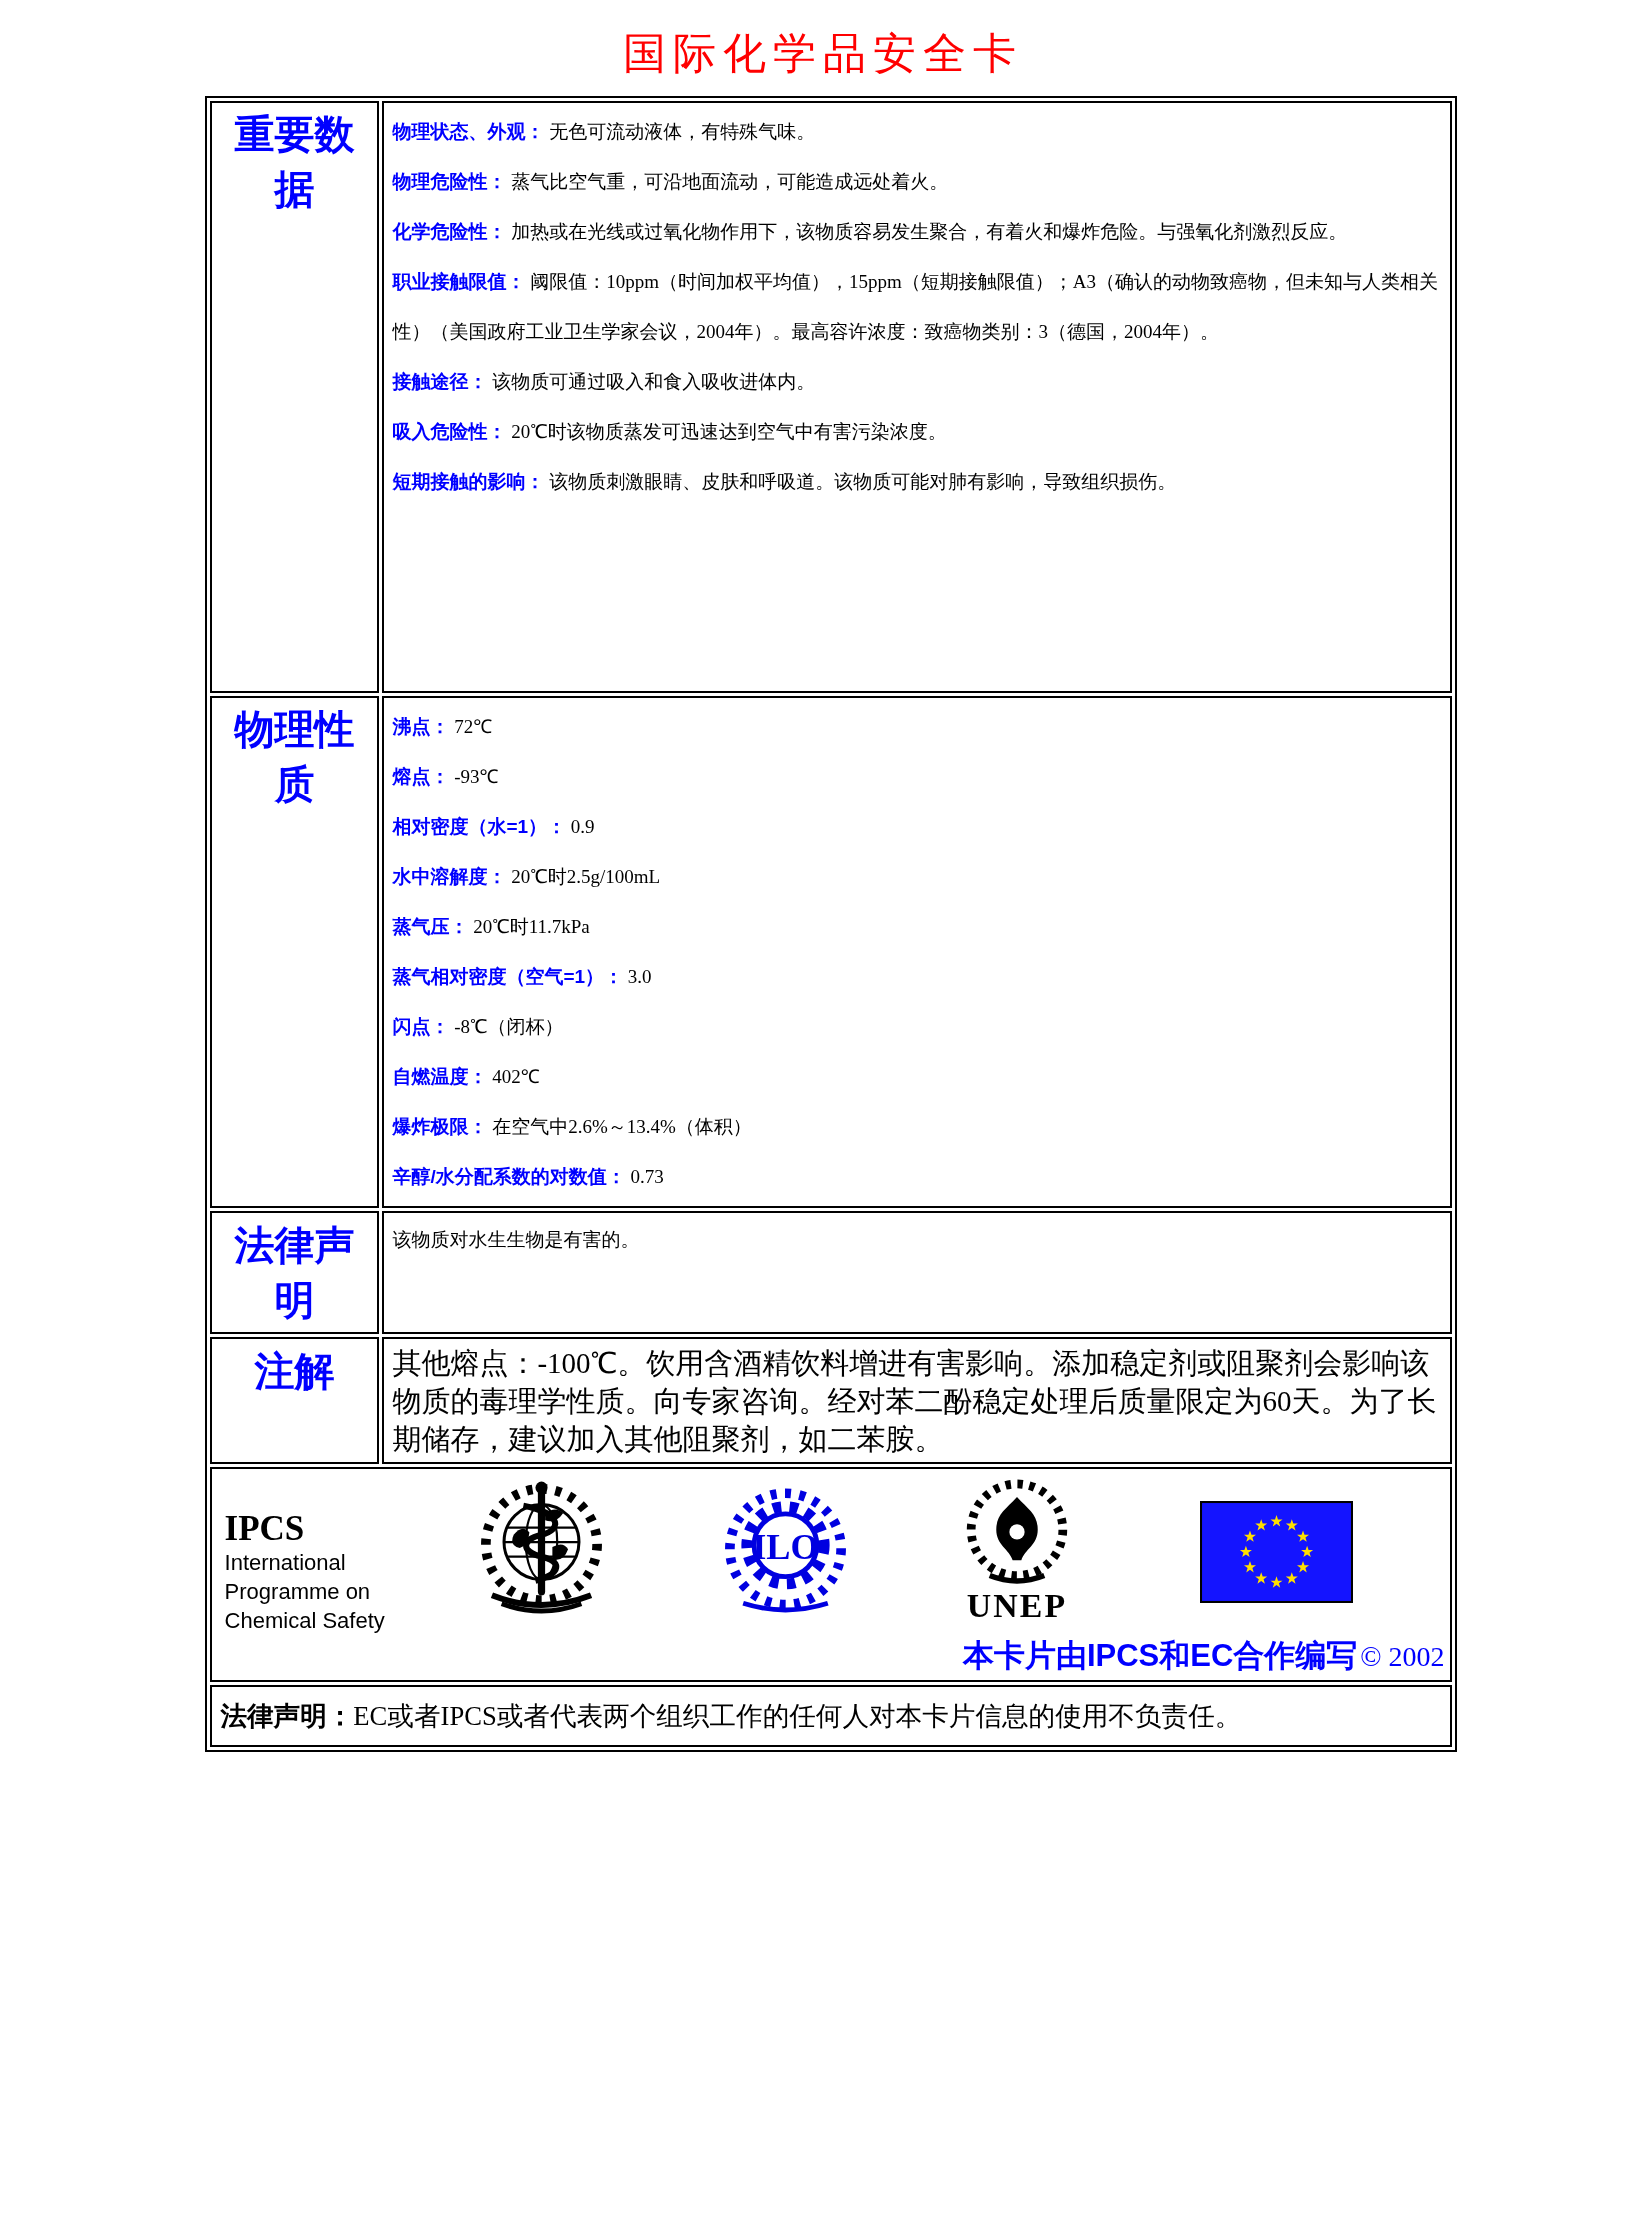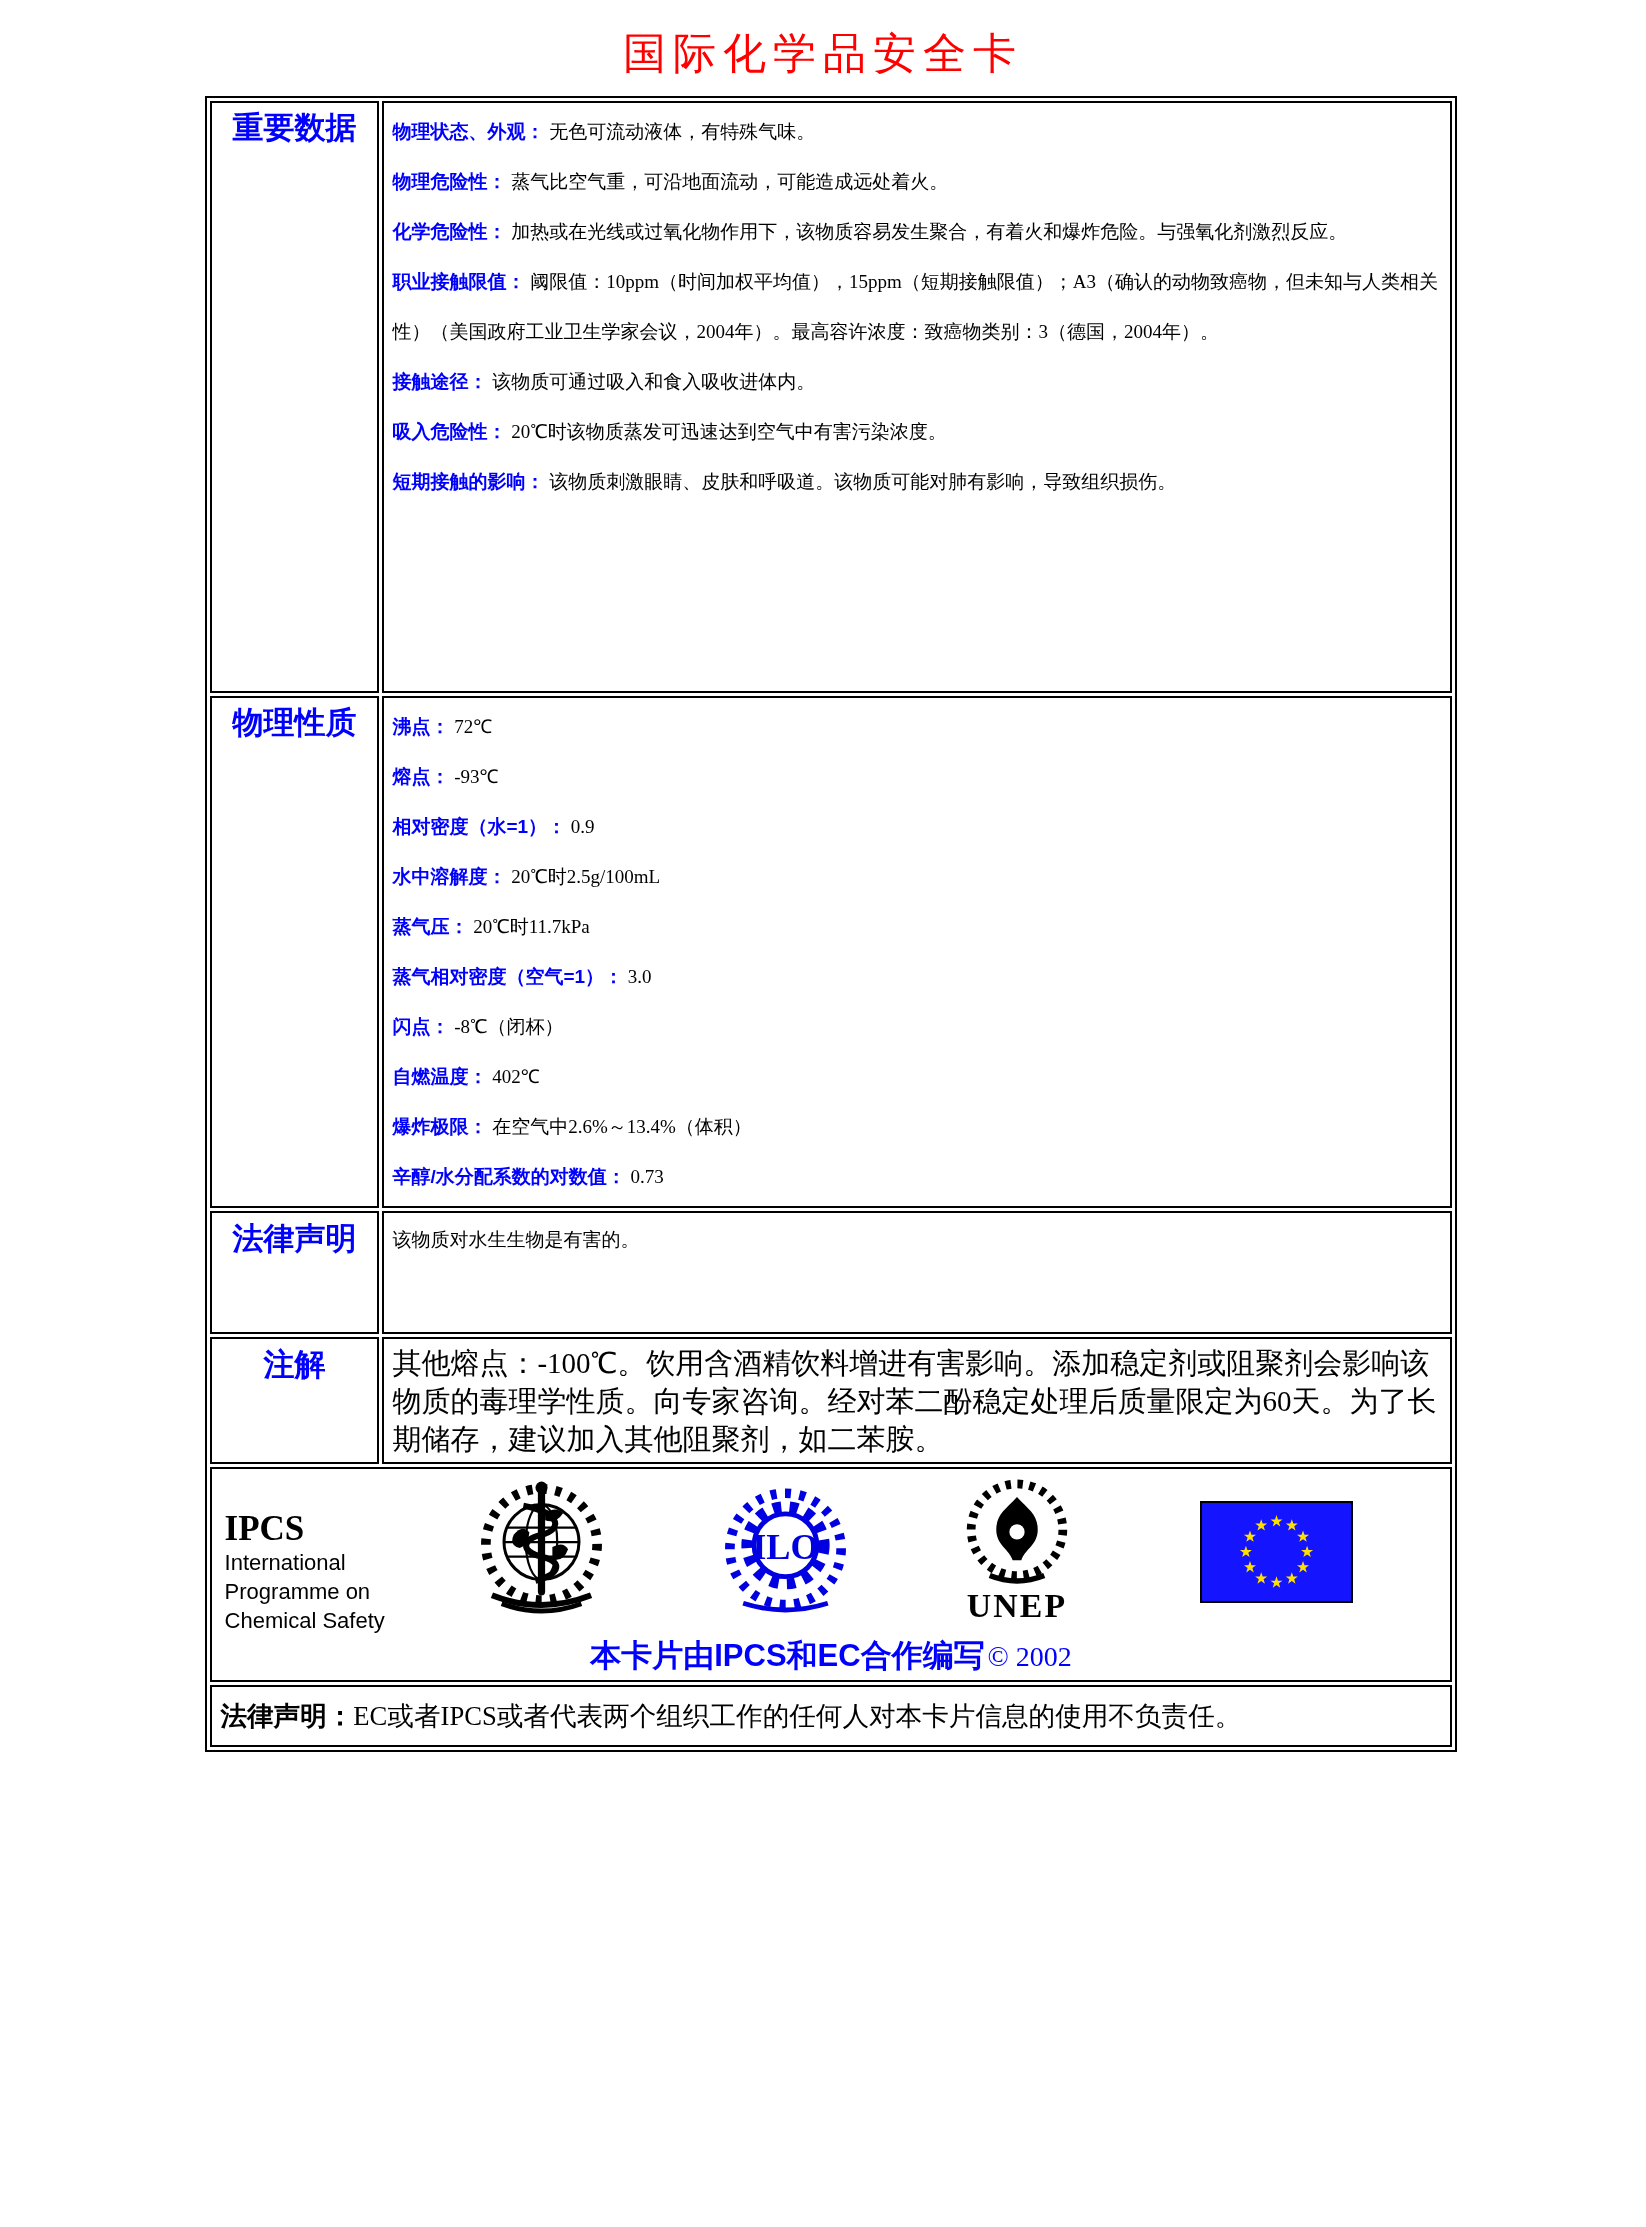--- a/index.html
+++ b/index.html
@@ -36,21 +36,21 @@
     vertical-align: top;
     padding: 4.2px 8.4px;
   }
   td.rowlabel {
     width: 169px;
     text-align: center;
     vertical-align: middle;
     color: #0000ff;
     font-family: "Liberation Sans", sans-serif;
     font-weight: bold;
-    font-size: 31px;
+    font-size: 40px;
     padding: 0 2.8px;
   }
   .hdr-cell { height: 64px; vertical-align: middle !important; }
   .hdr-flex {
     display: flex; justify-content: space-between; align-items: center;
     font-size: 32px; line-height: 36px;
   }
   .blue-lbl {
     color: #0000ff;
     font-family: "Liberation Sans", sans-serif;
@@ -67,21 +67,21 @@
   .add-cell   { height: 36px;  line-height: 34px; }
   .logos-cell { height: 187px; padding: 7px 5.6px 2.8px 5.6px !important; }
   .logo-row { display: flex; align-items: flex-start; }
   .ipcs-block { margin: 34px 0 0 7px; width: 190px; font-family: "Liberation Sans", sans-serif; }
   .ipcs-title { font-size: 35px; font-weight: bold; line-height: 38px; font-family: Liberation Serif, serif; }
   .ipcs-line  { font-size: 22px; line-height: 29px; }
   .logo-who  { margin-left: 60px;  margin-top: 2.8px; }
   .logo-ilo  { margin-left: 111px; margin-top: 9.8px; }
   .logo-unep { margin-left: 105px; margin-top: 1.4px; }
   .logo-eu   { margin-left: 123px; margin-top: 25px; }
-  .logos-caption { text-align: center; margin-top: 0px; }
+  .logos-caption { text-align: right; margin-top: 0px; }
   .caption-main {
     color: #0000ff; font-family: "Liberation Sans", sans-serif;
     font-weight: bold; font-size: 31px;
   }
   .caption-copy { color: #0000ff; font-size: 28px; font-family: "Liberation Serif", serif; }
   .legal-cell { height: 62px; vertical-align: middle !important; font-size: 26.6px; }
   .legal-lbl { font-family: "Liberation Sans", sans-serif; font-weight: bold; color: #000; }
 </style>
 </head>
 <body>

